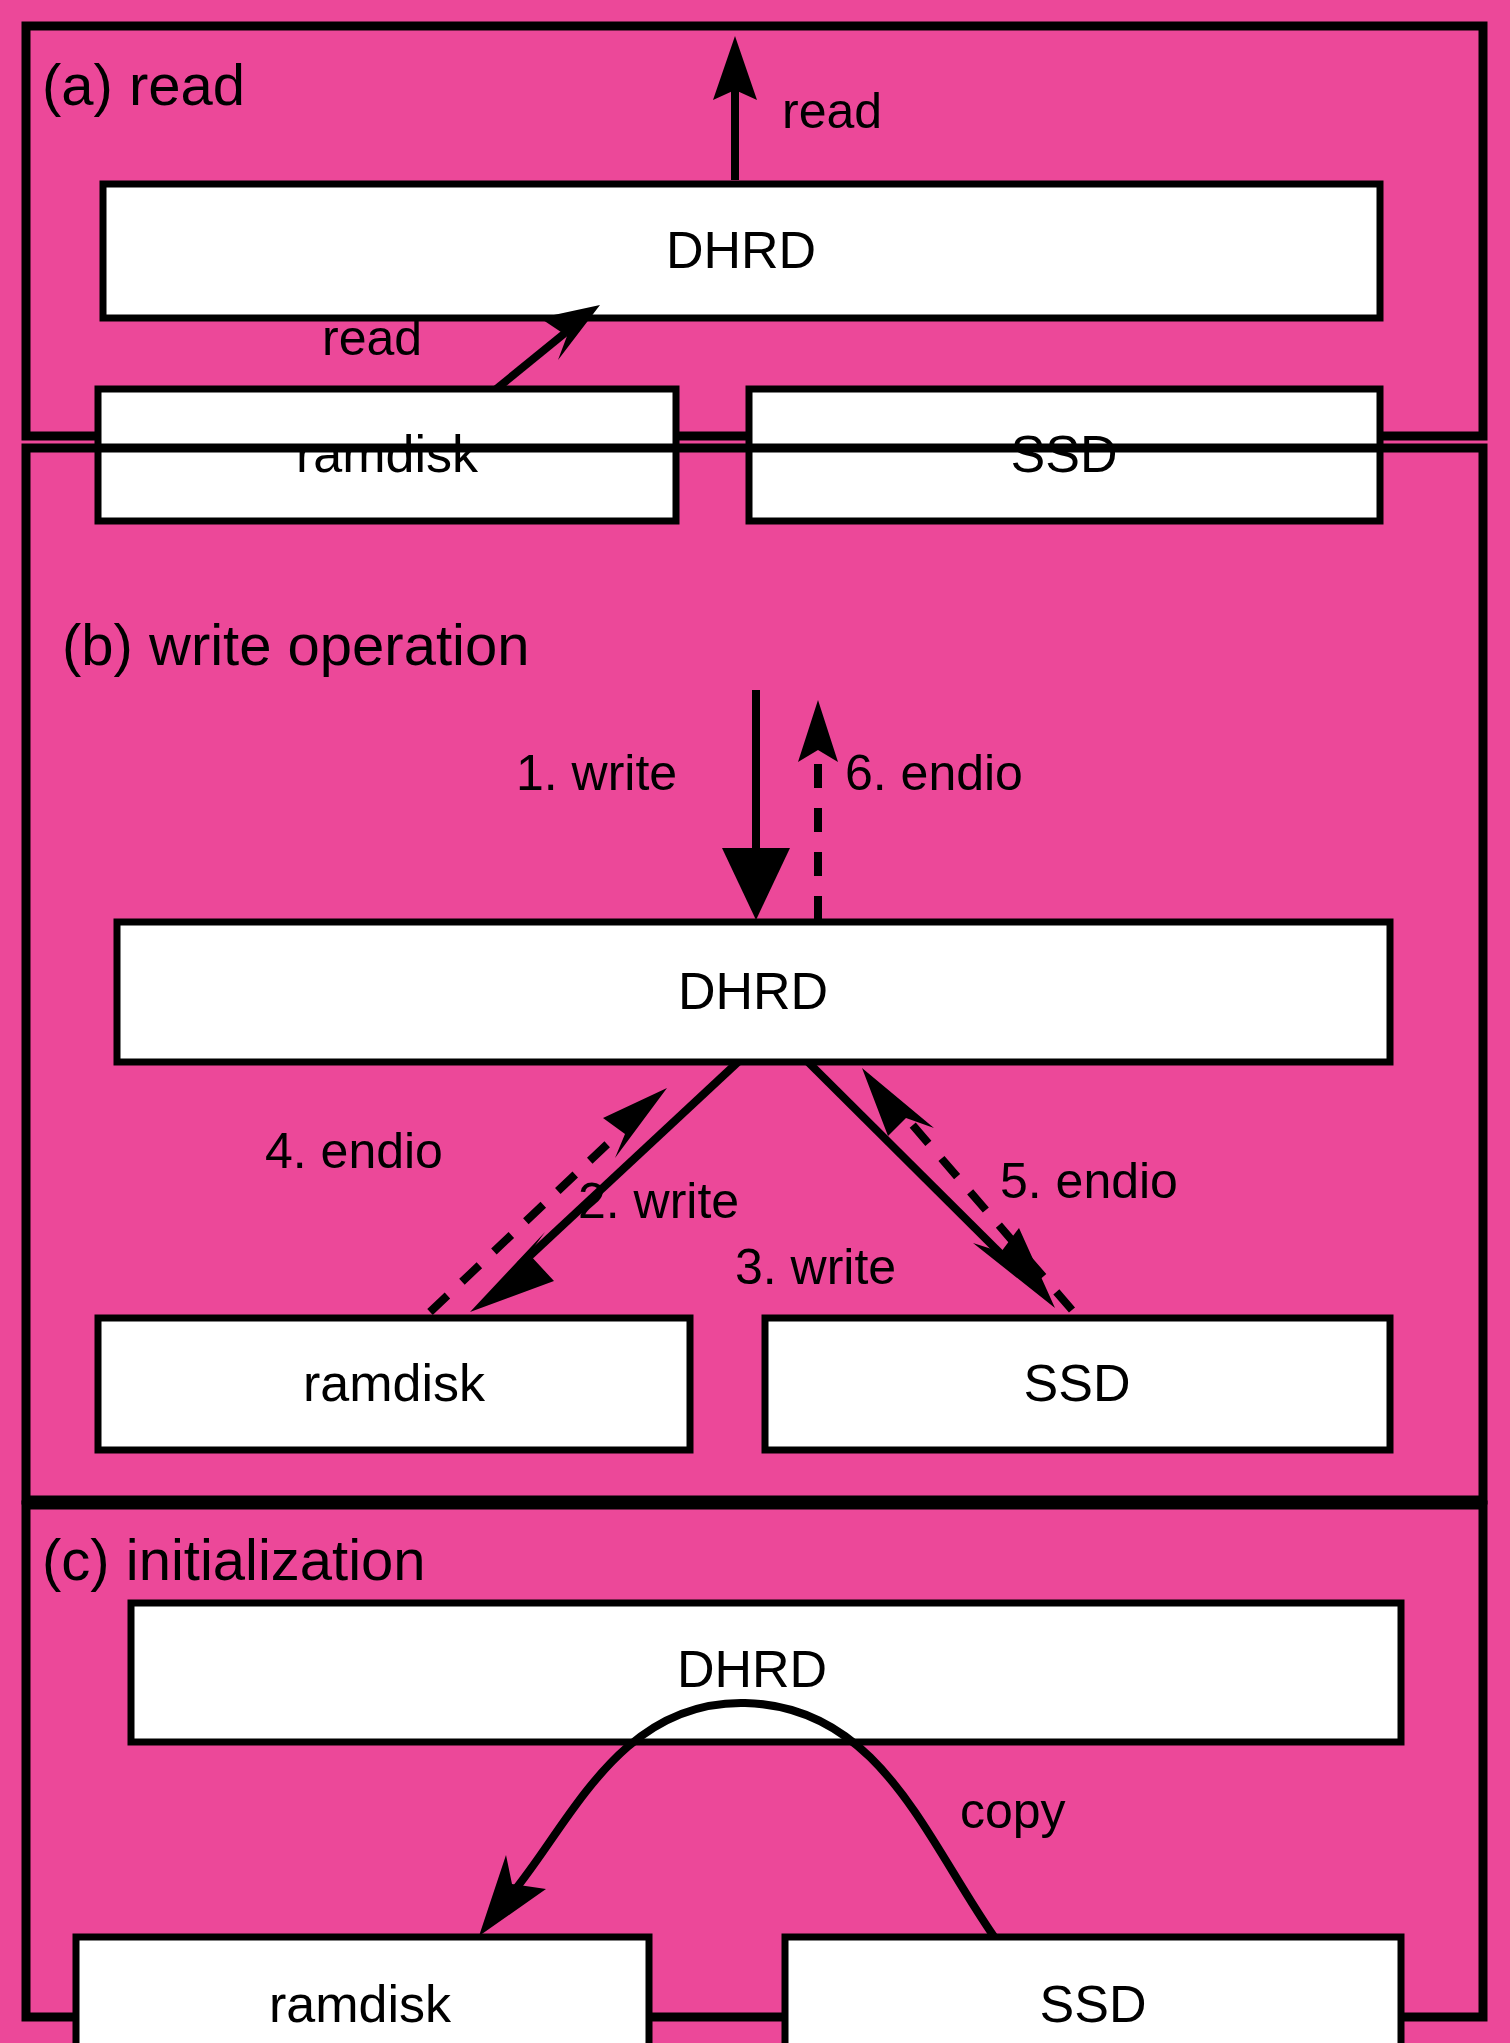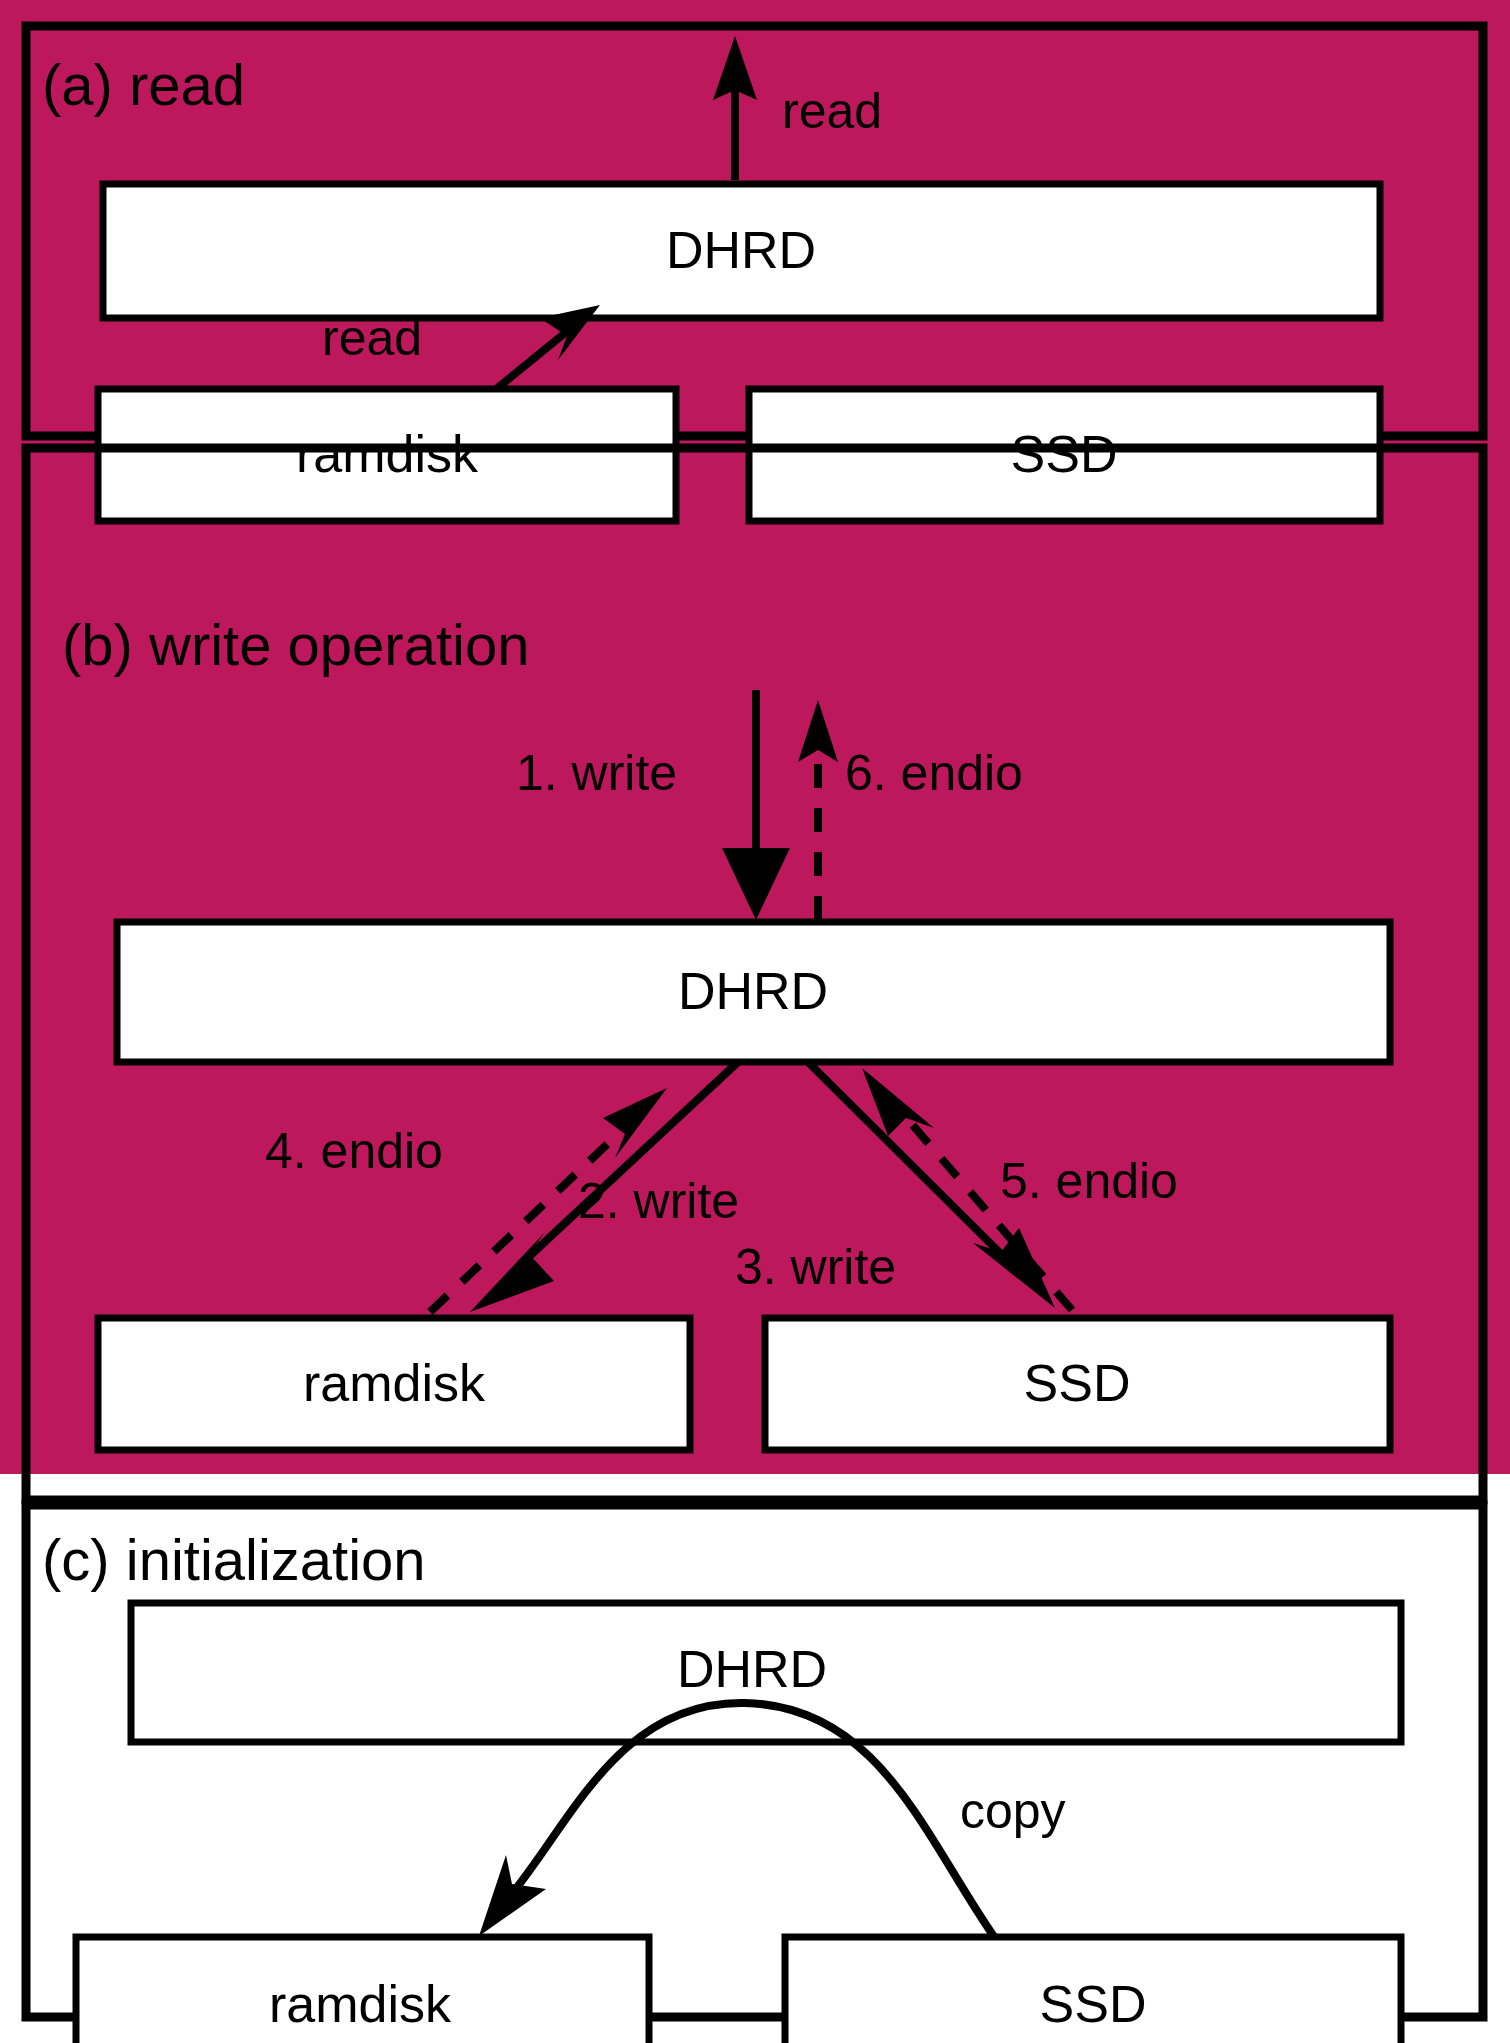--- a/index.html
+++ b/index.html
@@ -9,22 +9,22 @@
   }
   body {
     width: 1510px;
     height: 2043px;
     font-family: "Liberation Sans", sans-serif;
     overflow: hidden;
   }
   #figure {
     position: relative;
     width: 1510px;
-    height: 1474px;
-    background: #be185d;
+    height: 2043px;
+    background: #ec4899;
   }
   svg.diagram {
     display: block;
     width: 1510px;
     height: 2043px;
   }
   .panel-frame {
     fill: none;
     stroke: #000000;
     stroke-width: 9;

